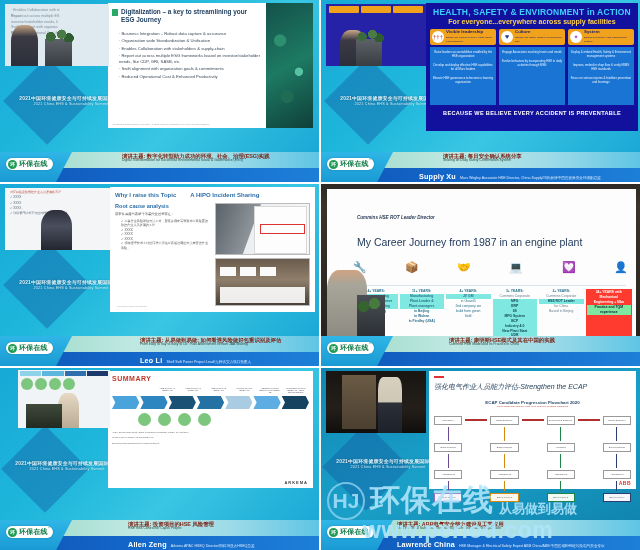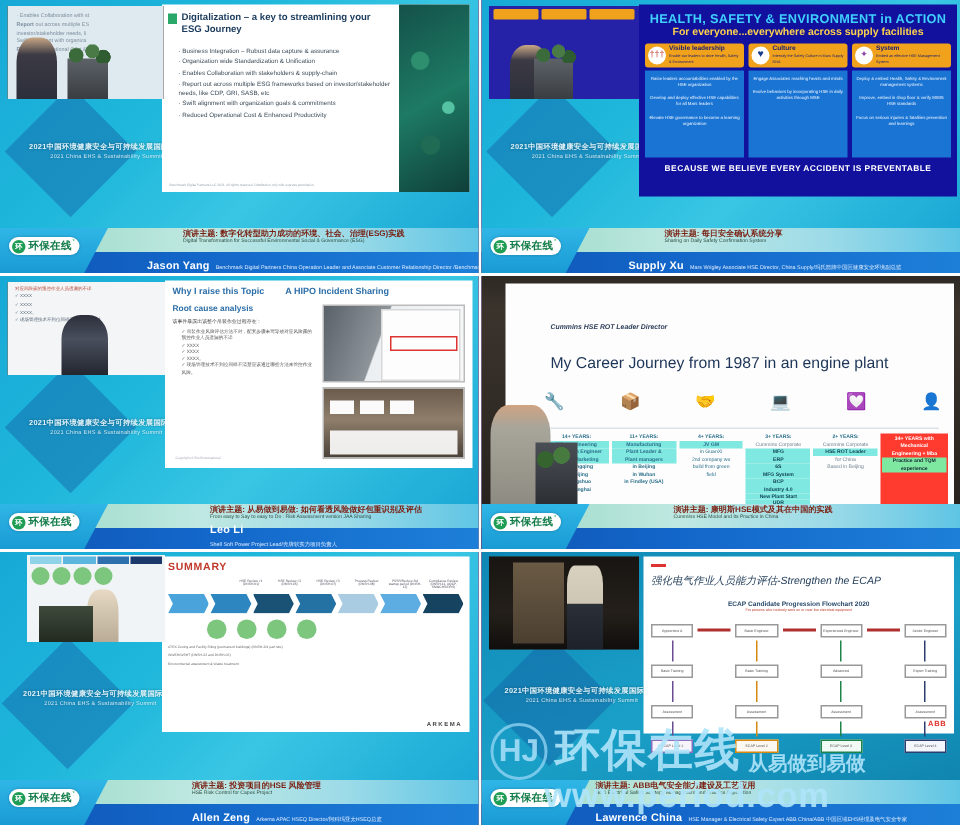--- a/index.html
+++ b/index.html
@@ -20,21 +20,21 @@
   }
   .panel{
     position:relative;
     overflow:hidden;
     background:#0d1b2a;
   }
   
   .slide{
     position:absolute;
     left:0;top:0;right:0;bottom:0;
-    background:#a21caf;
+    background:#404040;
   }
 
   
   .stage-bg{
     position:absolute;left:0;top:0;width:100%;height:100%;
     background:linear-gradient(135deg,#17a9d6 0%,#1fb7db 35%,#39c6e4 60%,#16a3d2 100%);
   }
   .stage-bg.dark{background:linear-gradient(160deg,#0e87b5 0%,#1aa0c8 50%,#0d7ea9 100%);}
   .diamond{
     position:absolute;
@@ -205,24 +205,20 @@
       <div class="bar-bot"></div>
       <div class="bar-slant"></div>
       <div class="logo">
         <span class="mark">环</span>
         <span class="lname">环保在线</span>
         <span class="star">*</span>
       </div>
       <div class="topic">
         <div class="cn">演讲主题: 数字化转型助力成功的环境、社会、治理(ESG)实践</div>
         <div class="en">Digital Transformation for Successful Environmental Social &amp; Governance (ESG)</div>
-      </div>
-      <div class="speaker">
-        <span class="nm">Jason Yang</span>
-        <span class="role">Benchmark Digital Partners China Operation Leader and Associate Customer Relationship Director /Benchmark中国区运营负责人、客户管理总监</span>
       </div>
     </div>
   </div>
 
   <div class="panel">
     <div class="slide">
       <div class="stage-bg"></div>
       <div class="diamond" style="left:16px;top:70px;"></div>
       <div class="conf-title" style="left:6px;top:95px;width:130px;">
         <b>2021中国环境健康安全与可持续发展国际峰会</b>
@@ -366,31 +362,31 @@
       <div class="bar-slant"></div>
       <div class="logo">
         <span class="mark">环</span>
         <span class="lname">环保在线</span>
         <span class="star">*</span>
       </div>
       <div class="topic" style="left:140px;">
         <div class="cn">演讲主题: 从易做到易做: 如何看透风险做好包重识别及评估</div>
         <div class="en">From easy to Say to easy to Do : Risk Assessment version JAA Sharing</div>
       </div>
-      <div class="speaker" style="left:140px;flex-direction:column;">
+      <div class="speaker" style="left:140px;">
         <span class="nm">Leo Li</span>
         <span class="role">Shell Soft Power Project Lead/壳牌软实力项目负责人</span>
       </div>
     </div>
   </div>
 
   <div class="panel">
     <div class="slide">
       <div style="position:absolute;inset:0;background:linear-gradient(180deg,#2e2924 0%,#3b342d 12%,#241f1b 100%);"></div>
-      <div style="position:absolute;left:16px;top:5px;right:4px;height:150px;background:#fdfdfd;">
+      <div style="position:absolute;left:6px;top:5px;right:4px;height:150px;background:#fdfdfd;">
         <div style="position:absolute;left:30px;top:26px;font-size:4.6px;font-style:italic;font-weight:700;color:#2b3d57;line-height:1.3;">Cummins HSE ROT Leader Director</div>
         <div style="position:absolute;left:30px;top:47px;font-size:10.5px;color:#1d3557;">My Career Journey from 1987 in an engine plant</div>
         <div style="position:absolute;left:26px;right:8px;top:72px;display:flex;justify-content:space-between;color:#c9d6e3;font-size:11px;">
           <span>🔧</span>
           <span>📦</span>
           <span>🤝</span>
           <span>💻</span>
           <span>💟</span>
           <span>👤</span>
         </div>

